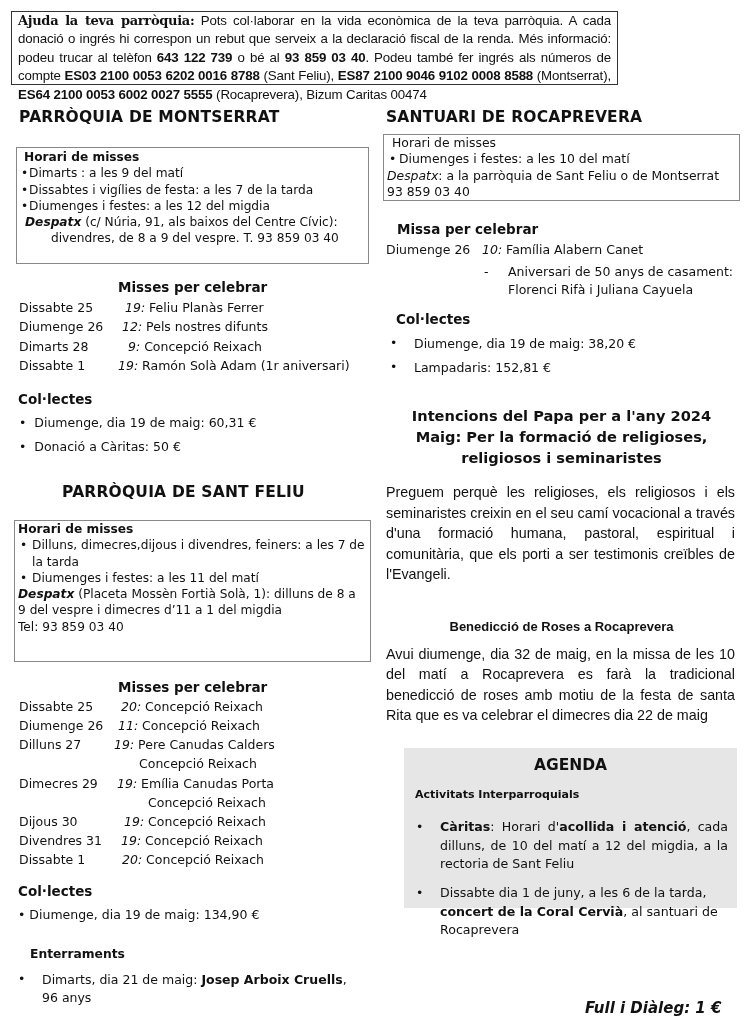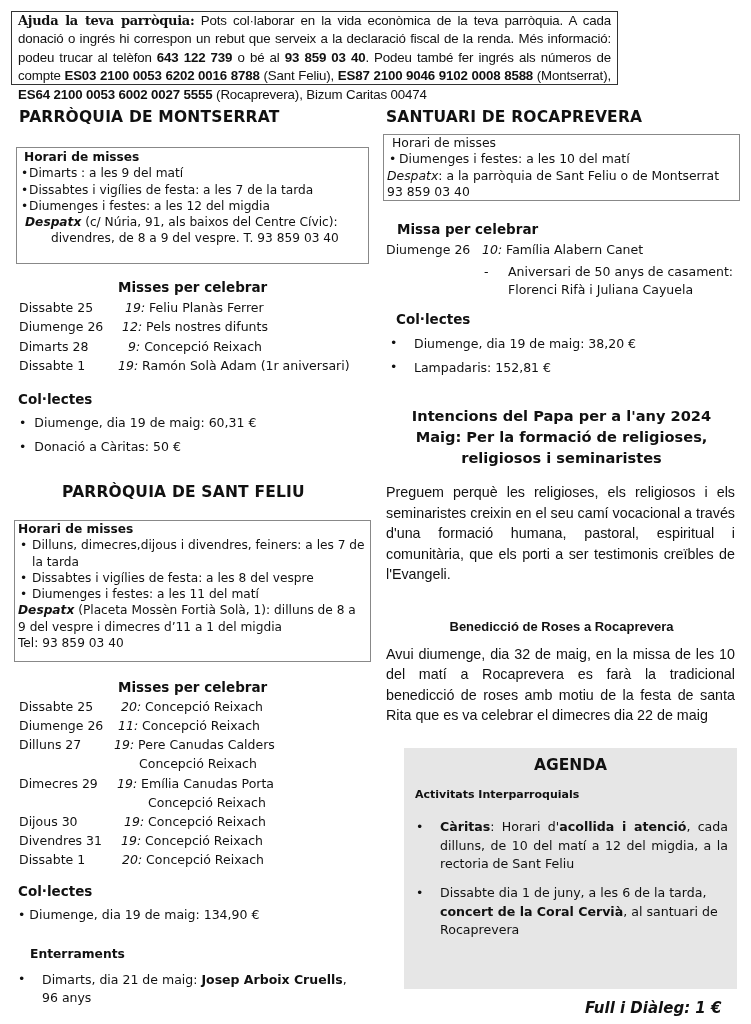--- a/index.html
+++ b/index.html
@@ -15,21 +15,21 @@
   .box { border:1px solid #888; box-sizing:border-box; font-size:12.5px; line-height:18px; }
   .box .title { font-weight:bold; }
   .li { position:relative; padding-left:12px; }
   .li::before { content:"•"; position:absolute; left:2px; }
   .sub { font-size:13.5px; font-weight:bold; }
   .row { position:absolute; font-size:12.5px; white-space:nowrap; }
   .bullet-line { position:absolute; font-size:12.5px; white-space:nowrap; }
 
   .serif-par { font-family:"Liberation Sans", sans-serif; font-size:14.3px; line-height:20.5px; text-align:justify; }
 
-  #agenda { left:404px; top:748px; width:333px; height:241px; background:#e6e6e6; }
+  #agenda { left:404px; top:748px; width:333px; height:160px; background:#e6e6e6; }
 </style>
 </head>
 <body>
 
 <div id="help" class="abs">
   <span class="lead">Ajuda la teva parròquia:</span><span> Pots col·laborar en la vida econòmica de la teva parròquia. A cada donació o ingrés hi correspon un rebut que serveix a la declaració fiscal de la renda. Més informació: podeu trucar al telèfon </span><b>643 122 739</b><span> o bé al </span><b>93 859 03 40</b><span>. Podeu també fer ingrés als números de compte </span><b>ES03 2100 0053 6202 0016 8788</b><span> (Sant Feliu), </span><b>ES87 2100 9046 9102 0008 8588</b><span> (Montserrat), </span><b>ES64 2100 0053 6002 0027 5555</b><span> (Rocaprevera), Bizum Caritas 00474</span>
 </div>
 
 <div class="abs h-parish" style="left:19px; top:108px;">PARRÒQUIA DE MONTSERRAT</div>
 
@@ -54,21 +54,20 @@
 
 <div class="abs sub" style="left:18px; top:391px;">Col·lectes</div>
 <div class="bullet-line" style="left:19px; top:415px;">•&nbsp; <span>Diumenge, dia 19 de maig: 60,31 €</span></div>
 <div class="bullet-line" style="left:19px; top:439px;">•&nbsp; <span>Donació a Càritas: 50 €</span></div>
 
 <div class="abs h-parish" style="left:62px; top:483px;">PARRÒQUIA DE SANT FELIU</div>
 
 <div class="abs box" style="left:14px; top:520px; width:357px; height:142px; padding:0 4px 0 3px; font-size:12.2px; line-height:16.3px;">
   <div class="title">Horari de misses</div>
   <div class="li" style="padding-left:14px;">Dilluns, dimecres,dijous i divendres, feiners: a les 7 de la tarda</div>
-  <div class="li" style="padding-left:14px;">Dissabtes i vigílies de festa: a les 8 del vespre</div>
   <div class="li" style="padding-left:14px;">Diumenges i festes: a les 11 del matí</div>
   <div><b><i>Despatx</i></b><span> (Placeta Mossèn Fortià Solà, 1): dilluns de 8 a 9 del vespre i dimecres d’11 a 1 del migdia</span></div>
   <div>Tel: 93 859 03 40</div>
 </div>
 
 <div class="abs sub" style="left:118px; top:679px;">Misses per celebrar</div>
 <div class="row" style="left:19px; top:699px;">Dissabte 25</div>
 <div class="row" style="left:121px; top:699px;"><i>20:</i><span> Concepció Reixach</span></div>
 <div class="row" style="left:19px; top:718px;">Diumenge 26</div>
 <div class="row" style="left:118px; top:718px;"><i>11:</i><span> Concepció Reixach</span></div>

